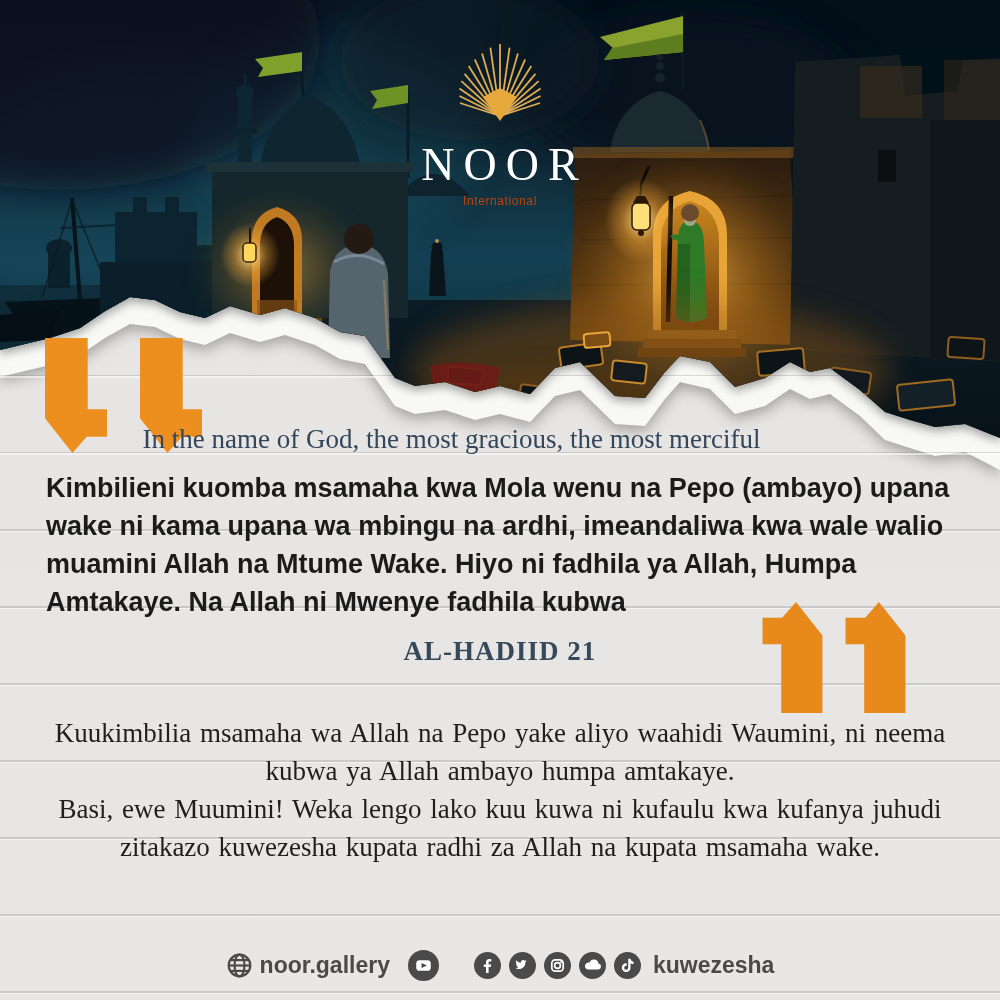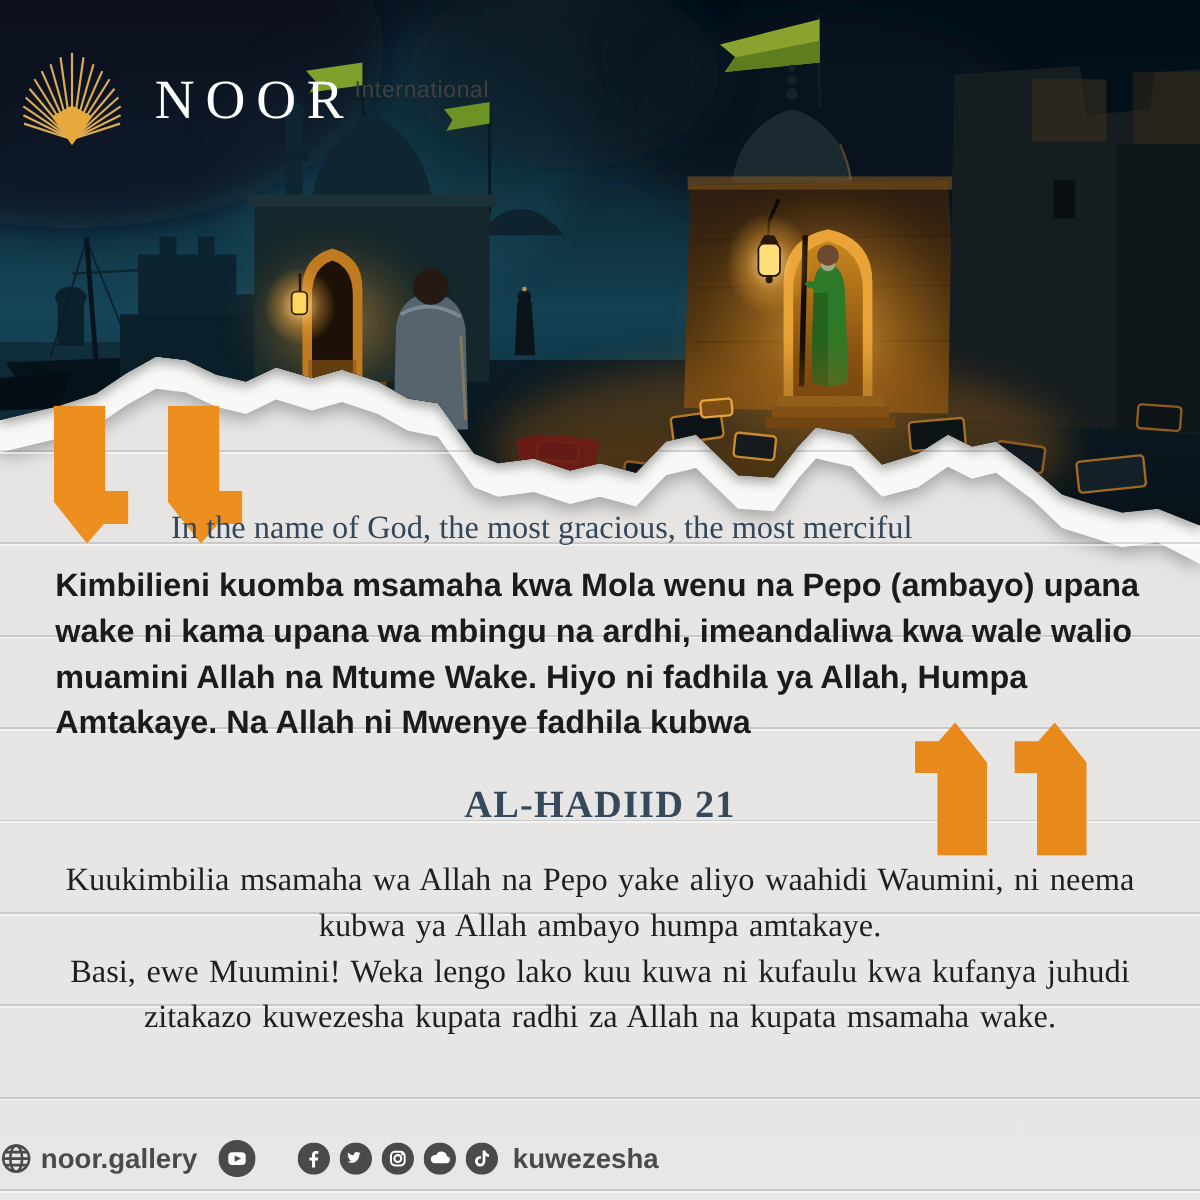--- a/index.html
+++ b/index.html
@@ -20,40 +20,40 @@
       41.5% 414px,39.5% 406px,36.5% 364px,34% 359px,31.5% 345px,28.5% 335px,26% 342px,23% 333px,
       20.5% 345px,18% 339px,15.5% 327px,13% 324px,10.5% 338px,8% 355px,5% 365px,2.5% 371px,0 377px);}
   .photo-shadow{position:absolute;inset:0;z-index:3;filter:drop-shadow(0 4px 5px rgba(0,0,0,0.35));}
   .photo{position:absolute;left:0;top:0;width:1000px;height:470px;
     clip-path:polygon(0 0,100% 0,100% 438px,96.5% 424px,93.5% 427px,91% 420px,88.5% 412px,86% 390px,
       83% 368px,81% 372px,79% 362px,76.5% 378px,73.5% 387px,71% 362px,68% 356px,66.5% 372px,
       64.5% 398px,61.5% 396px,58% 362px,55.5% 368px,53% 394px,50% 386px,47.5% 392px,44.5% 382px,
       41.5% 386px,39.5% 378px,36.5% 336px,34% 332px,31.5% 318px,28.5% 308px,26% 315px,23% 306px,
       20.5% 318px,18% 312px,15.5% 300px,13% 297px,10.5% 311px,8% 328px,5% 338px,2.5% 344px,0 350px);}
   .photo svg{display:block;width:100%;height:100%;}
-  .logo{position:absolute;left:0;top:26px;width:100%;z-index:4;display:flex;flex-direction:row;
+  .logo{position:absolute;left:0;top:26px;width:100%;z-index:4;display:flex;flex-direction:column;
         align-items:center;}
   .logo .name{font-family:"Liberation Serif",serif;font-size:46px;color:#FFFFFF;
         letter-spacing:9px;margin-top:16px;text-indent:9px;}
-  .logo .sub{font-size:19px;color:#404040;letter-spacing:0.6px;margin-top:3px;}
+  .logo .sub{font-size:12px;color:#c2410c;letter-spacing:0.6px;margin-top:3px;}
   .quotes-open{position:absolute;left:45px;top:338px;z-index:5;display:flex;gap:33px;}
   .quotes-close{position:absolute;left:762px;top:602px;z-index:5;display:flex;gap:22px;}
   .quotes-close svg{transform:rotate(180deg);}
   .bismillah{position:absolute;left:0;top:424px;width:808px;z-index:5;text-align:center;
         text-indent:95px;font-family:"Liberation Serif",serif;font-size:27px;color:#33465A;}
   .verse{position:absolute;left:46px;top:469px;width:916px;z-index:5;
         font-size:27px;line-height:38px;font-weight:bold;color:#1B1B1B;}
-  .reference{position:absolute;left:0;top:652px;width:1000px;z-index:5;text-align:center;
-        font-family:"Liberation Serif",serif;font-weight:bold;font-size:32px;
+  .reference{position:absolute;left:0;top:636px;width:1000px;z-index:5;text-align:center;
+        font-family:"Liberation Serif",serif;font-weight:bold;font-size:27px;
         letter-spacing:1px;color:#36495A;}
   .commentary{position:absolute;left:42px;top:714px;width:916px;z-index:5;text-align:center;
         font-family:"Liberation Serif",serif;font-size:27px;line-height:38px;color:#1F1F1F;
         word-spacing:2px;}
   .footer{position:absolute;left:0;top:936px;width:1000px;height:58px;z-index:5;
-        display:flex;align-items:center;gap:0;}
+        display:flex;align-items:center;justify-content:center;gap:0;}
   .footer .txt{font-size:23px;font-weight:bold;color:#4A4A4A;}
   .fi{display:flex;align-items:center;}
   .gap6{width:7px;} .gap18{width:18px;} .gap8{width:9px;} .gap28{width:26px;}
   .gap9{width:8px;} .gap12{width:12px;}
 </style>
 </head>
 <body>
 
 <div class="paper"></div>
 <div class="lines"></div>

